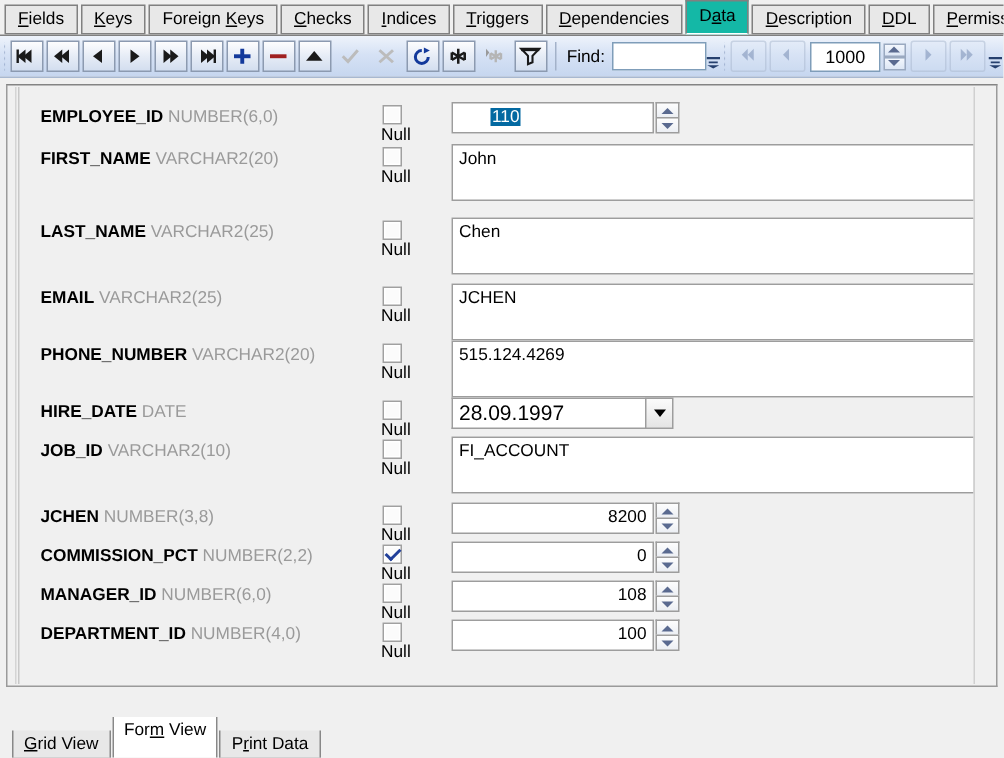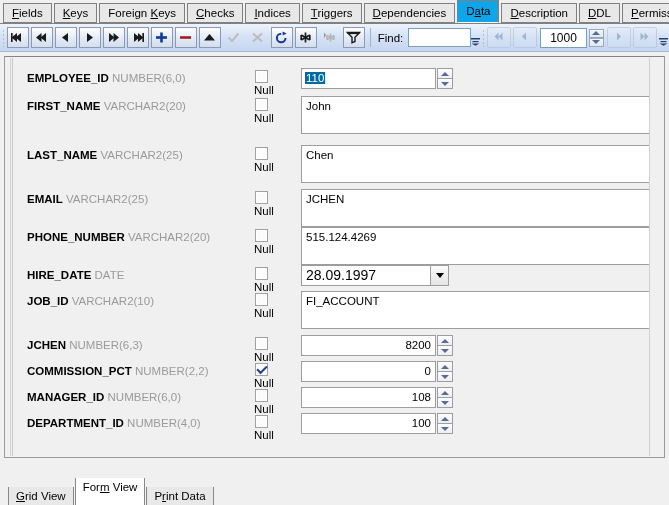--- a/index.html
+++ b/index.html
@@ -29,21 +29,21 @@
     background: #e8e8e8;
     border: 1px solid #808080;
     border-bottom: 1px solid #808080;
     font-size: 11.5px;
     color: #000;
     white-space: nowrap;
     cursor: default;
     position: relative;
   }
   .tab.active {
-    background: #0ea5e9;
+    background: #14b8a6;
     height: 23px; line-height: 21px;
     border-bottom: 1px solid #ffffff;
     z-index: 3;
     font-weight: normal;
   }
   .tab u { text-decoration: underline; }
 
   
   .toolbar {
     position: absolute; left: 0; top: 24px; width: 669px; height: 28px;
@@ -188,21 +188,21 @@
     background: #ffffff;
     border: 1px solid #9d9d9d;
     font-size: 11.5px;
     text-align: right;
     padding: 2px 4px;
     line-height: 15px;
     color: #000;
   }
   .numinput.sel { text-align: left; padding-left: 3px; }
   .numinput.sel span {
-    background: #0369a1; color: #ffffff; padding: 0 1px;
+    background: #0369a1; color: #ffffff; padding: 0 1px; margin-left: 22px;
   }
   .spinner {
     width: 16px;
     display: flex; flex-direction: column;
     margin-left: 1px;
   }
   .spinner div {
     flex: 1;
     border: 1px solid #9d9d9d;
     background: linear-gradient(to bottom, #fdfdfd, #eceff4);
@@ -527,21 +527,21 @@
             <div class="datebtn">
               <span class="arr-dn-blk"></span>
             </div>
           </div>
           <div class="flabel" style="top: 236px;"><span class="fname">JOB_ID</span> <span class="ftype">VARCHAR2(10)</span></div>
           <div class="nullwrap" style="top: 235px;">
             <span class="cbox"></span>
             <span class="nulltext">Null</span>
           </div>
           <div class="textarea" style="top: 233px; width: 349px; height: 38px;">FI_ACCOUNT</div>
-          <div class="flabel" style="top: 280px;"><span class="fname">JCHEN</span> <span class="ftype">NUMBER(6,3)</span></div>
+          <div class="flabel" style="top: 280px;"><span class="fname">JCHEN</span> <span class="ftype">NUMBER(3,8)</span></div>
           <div class="nullwrap" style="top: 279px;">
             <span class="cbox"></span>
             <span class="nulltext">Null</span>
           </div>
           <div class="numfield" style="top: 277px; width: 152px;">
             <div class="numinput">8200</div>
             <div class="spinner">
               <div>
                 <span class="arr-up"></span>
               </div>

